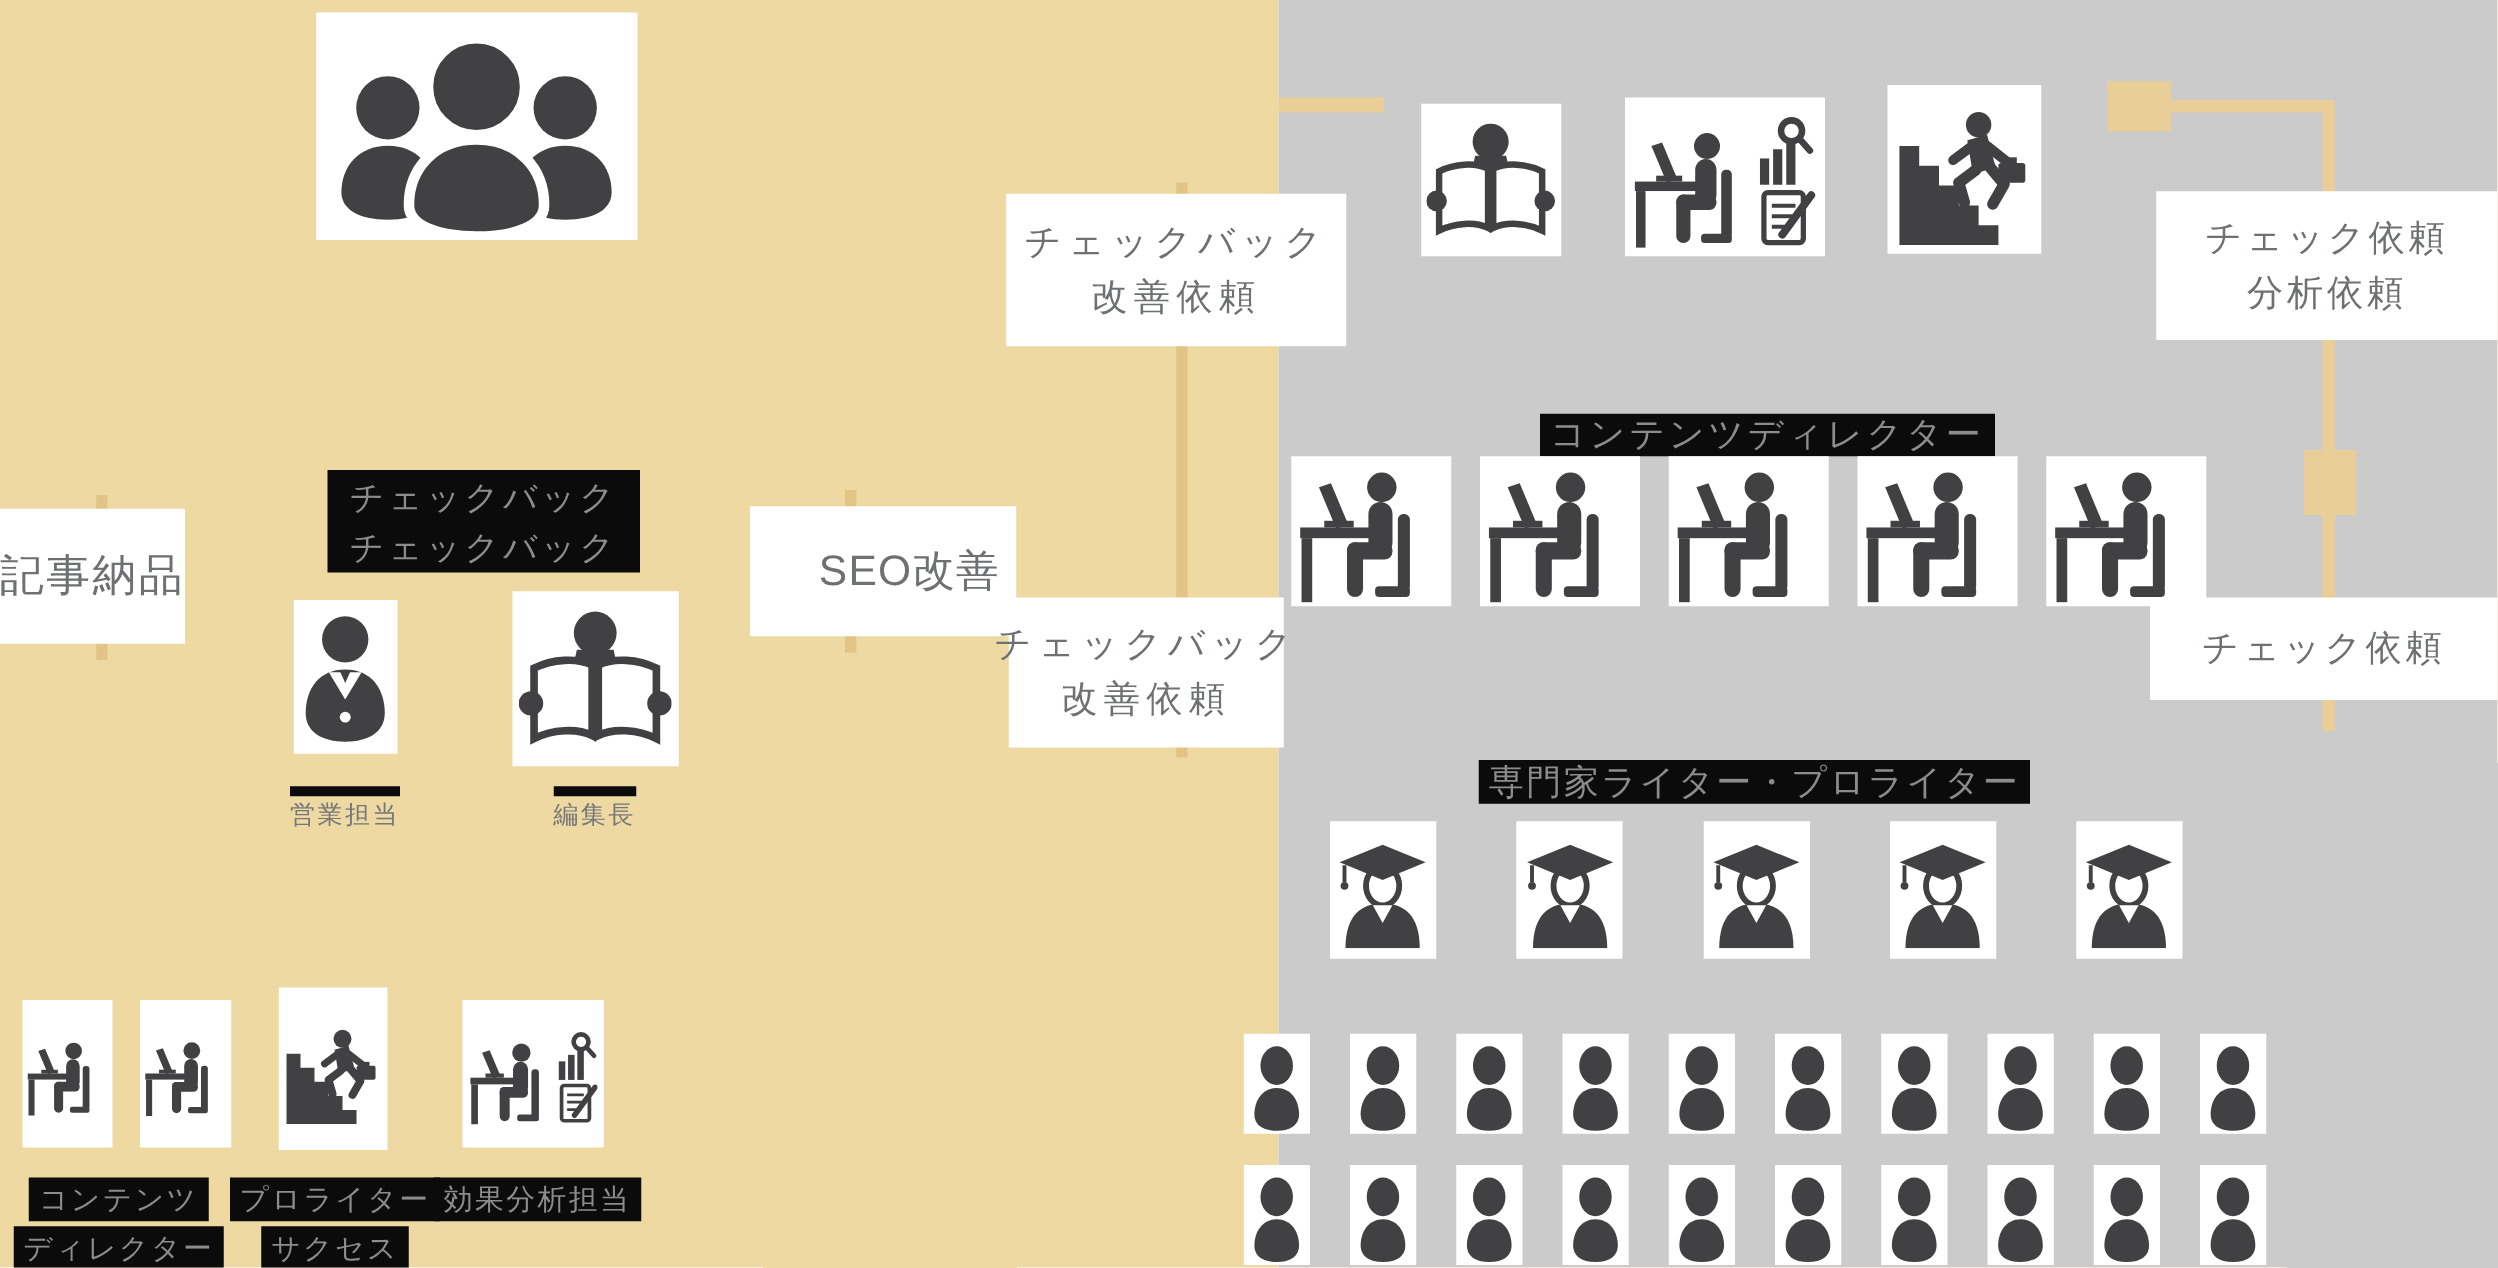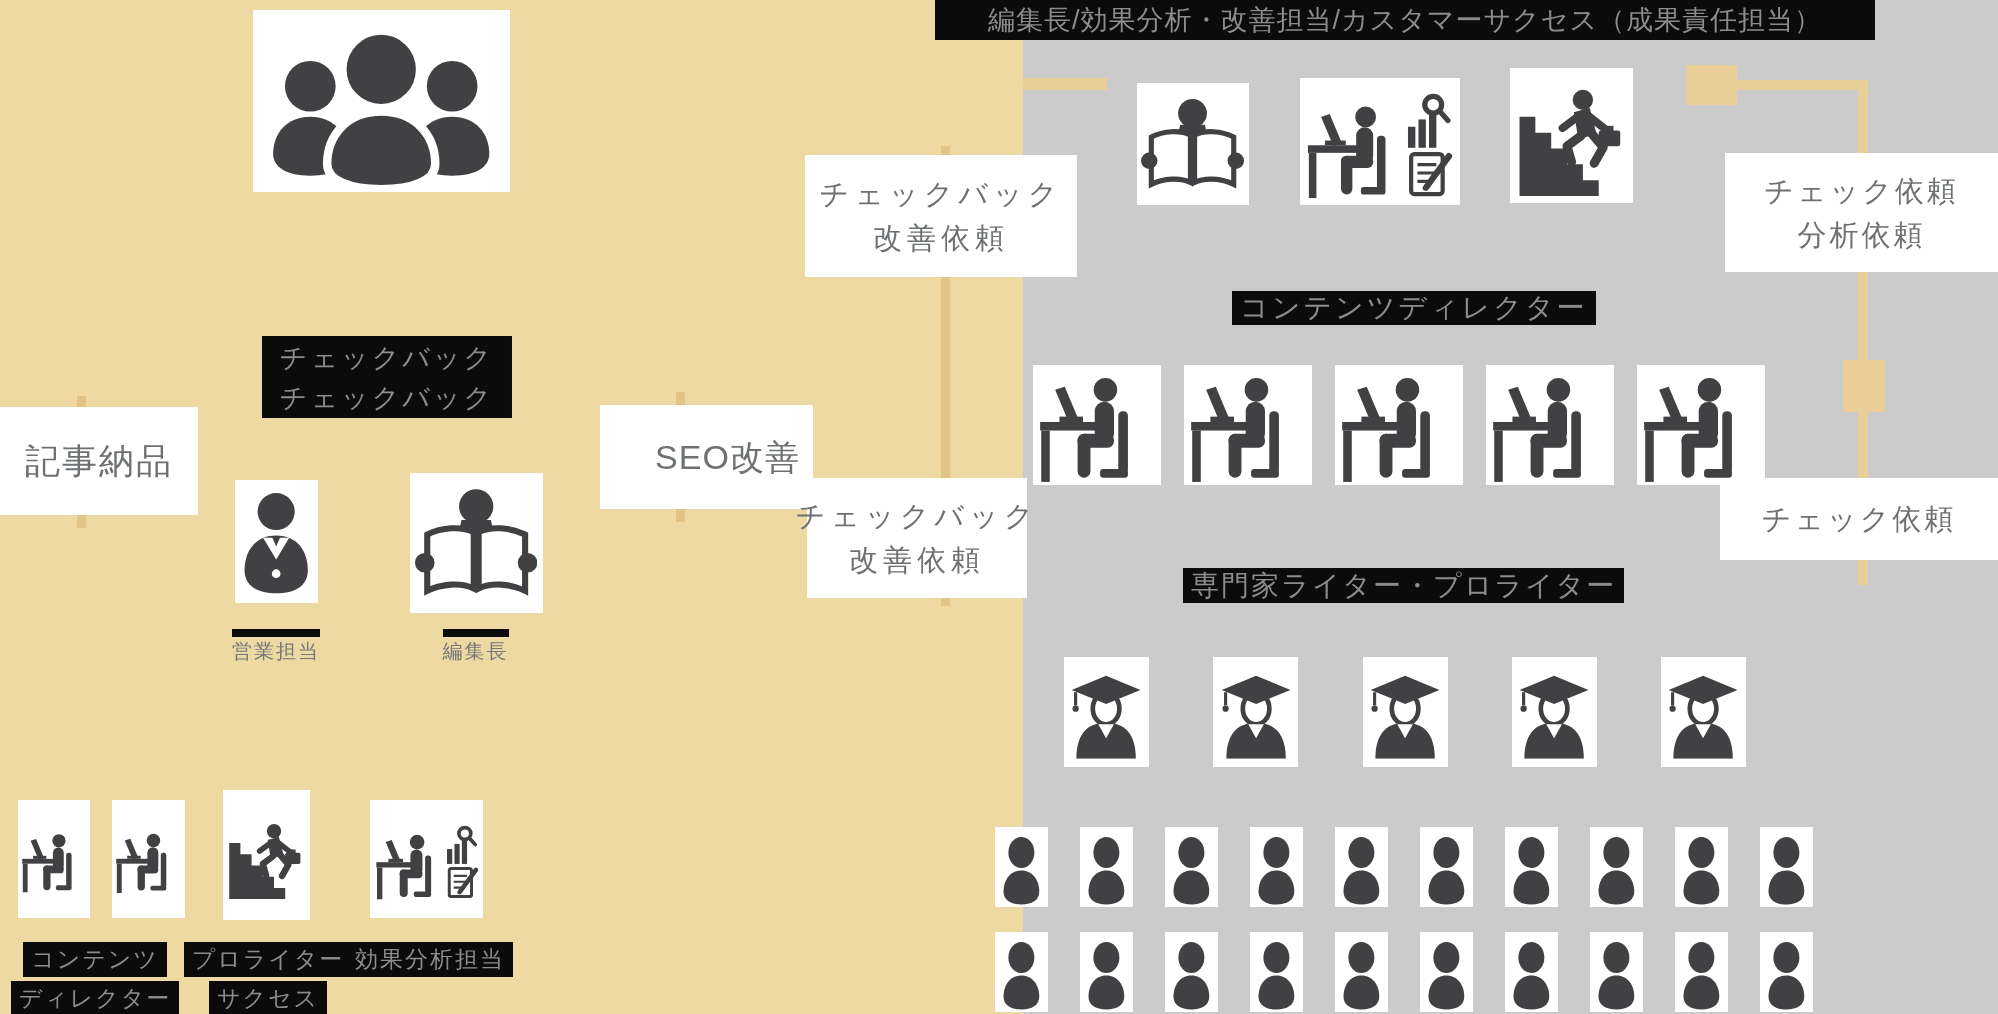--- a/index.html
+++ b/index.html
@@ -13,21 +13,21 @@
   .panel{position:absolute;top:0;height:1014px;}
   .panel-left{left:0;width:1023px;background:var(--beige);}
   .panel-right{left:1023px;width:975px;background:var(--gray);}
   .conn{position:absolute;background:var(--tan);}
   .conn.on-gray{background:var(--tan2);}
   .wbox{position:absolute;background:var(--white);display:flex;flex-direction:column;
         justify-content:center;align-items:center;color:var(--boxtext);text-align:center;}
   .wline{letter-spacing:5px;line-height:44px;font-size:29px;white-space:nowrap;}
   .hl{display:inline-block;background:var(--black);color:var(--hltext);
       padding:2px 8px;white-space:nowrap;}
-  .hl-abs{position:absolute;}
+  .hl-abs{position:absolute;margin-top:40px;}
   .header-band{position:absolute;left:935px;top:0;width:940px;height:40px;
       background:var(--black);color:var(--hltext);font-size:27px;letter-spacing:1px;
       display:flex;align-items:center;justify-content:center;white-space:nowrap;}
   .icon-box{background:var(--white);display:flex;align-items:flex-end;
       justify-content:center;overflow:hidden;}
   .icon-abs{position:absolute;}
   .icn{fill:var(--dark);width:92%;height:94%;}
   .toplabel{position:absolute;color:var(--labeltext);font-size:20px;letter-spacing:2px;
       text-align:center;white-space:nowrap;}
   .toplabel .bar{display:inline-block;border-top:8px solid var(--black);padding-top:1px;}
@@ -133,36 +133,33 @@
 
   <div class="conn" style="left:77px;top:396px;width:9px;height:132px;"></div>
   <div class="conn" style="left:676px;top:392px;width:9px;height:130px;"></div>
   <div class="conn" style="left:941px;top:146px;width:9px;height:460px;"></div>
   <div class="conn on-gray" style="left:1023px;top:78px;width:84px;height:12px;"></div>
   <div class="conn on-gray" style="left:1686px;top:65px;width:51px;height:40px;"></div>
   <div class="conn on-gray" style="left:1737px;top:80px;width:131px;height:10px;"></div>
   <div class="conn on-gray" style="left:1858px;top:80px;width:10px;height:505px;"></div>
   <div class="conn on-gray" style="left:1843px;top:360px;width:42px;height:52px;"></div>
 
-  <div class="header-band">
-    <span>編集長/効果分析・改善担当/カスタマーサクセス（成果責任担当）</span>
-  </div>
 
   <div class="icon-box icon-abs" style="left:253px;top:10px;width:257px;height:182px;">
     <svg class="icn" viewBox="0 0 140 100">
         <use href="#sym-group"></use>
       </svg>
   </div>
 
   <div class="hl hl-abs" style="left:262px;top:336px;width:234px;height:78px;font-size:27px;letter-spacing:3px;line-height:40px;text-align:center;">
     <span>チェックバック</span><br>
     <span>チェックバック</span>
   </div>
 
-  <div class="wbox" style="left:0;top:407px;width:198px;height:108px;">
+  <div class="wbox" style="left:0;top:407px;width:148px;height:108px;">
     <span class="wline" style="letter-spacing:2px;font-size:35px;">記事納品</span>
   </div>
 
   <div class="wbox" style="left:600px;top:405px;width:171px;height:104px;padding-left:42px;">
     <span class="wline" style="letter-spacing:1px;font-size:34px;">SEO改善</span>
   </div>
 
   <div class="icon-box icon-abs" style="left:235px;top:480px;width:83px;height:123px;">
     <svg class="icn" viewBox="0 0 70 105">
         <use href="#sym-suit"></use>

